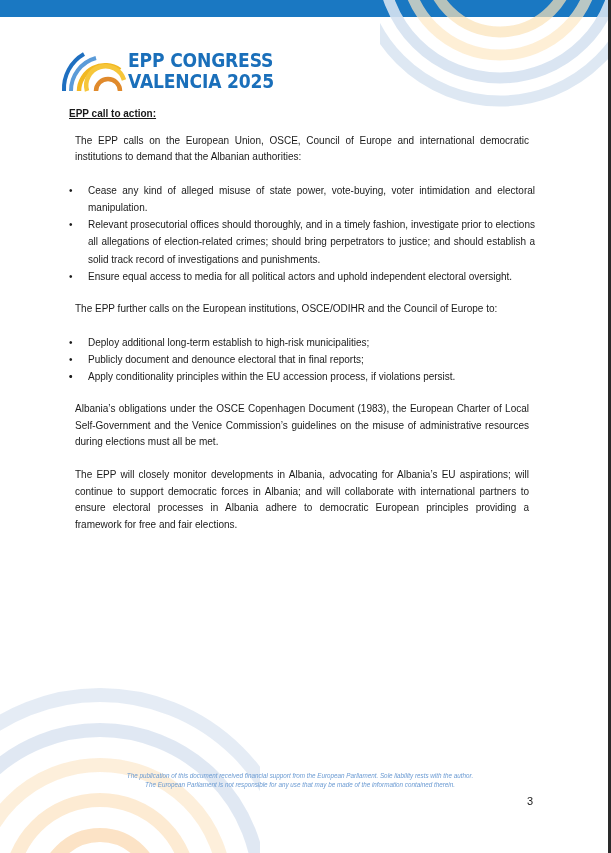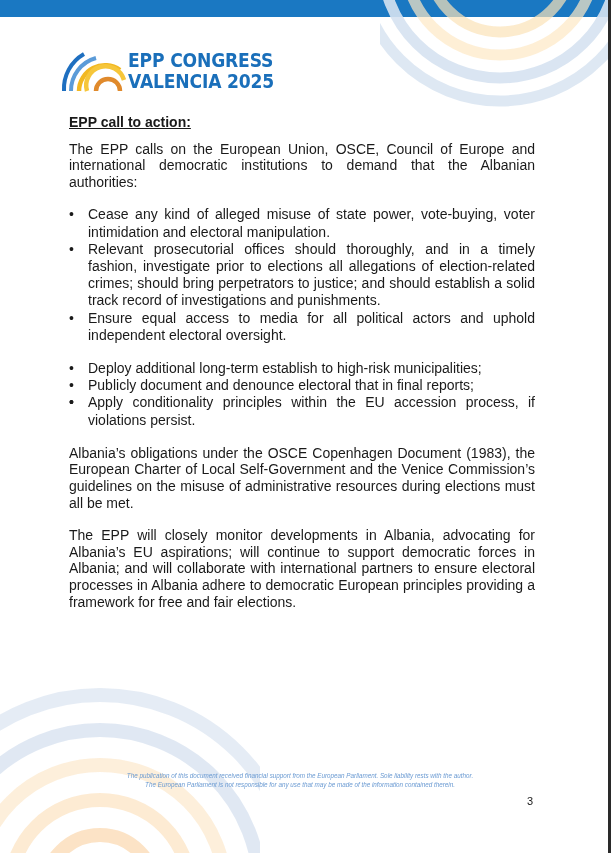--- a/index.html
+++ b/index.html
@@ -23,27 +23,27 @@
   .logo {
     position: absolute; left: 60px; top: 38px; display: flex; align-items: center; margin-top: 12px;
   }
   .logo-mark { width: 68px; height: 42px; }
   .logo-text {
     margin-left: 0px; color: #1a6fba; font-weight: bold;
     font-size: 19.5px; line-height: 21px; letter-spacing: -0.2px;
     font-family: "DejaVu Sans", sans-serif; transform: scaleX(0.88); transform-origin: left center;
   }
   .content {
-    position: absolute; left: 69px; top: 114px; width: 466px;
-    font-size: 14px; line-height: 16.6px;
+    position: absolute; left: 69px; top: 106px; width: 466px;
+    font-size: 10px; line-height: 16.6px;
   }
   .heading {
     font-weight: bold; text-decoration: underline; margin: 0 0 10px 0;
   }
-  p { margin: 0; text-align: justify; }
+  p { margin: 6px; text-align: justify; }
   .para { margin-bottom: 16px; }
   ul { list-style: none; margin: 0 0 16px 0; padding: 0; }
   ul li {
     position: relative; padding-left: 19px; text-align: justify;
     line-height: 17.2px; margin-bottom: 0px;
   }
   ul li .bullet {
     position: absolute; left: 0; top: 0; width: 10px; text-align: left;
   }
   .footer-note {
@@ -108,20 +108,21 @@
     <li>
       <span class="bullet">•</span>
       <span>Relevant prosecutorial offices should thoroughly, and in a timely fashion, investigate prior to elections all allegations of election-related crimes; should bring perpetrators to justice; and should establish a solid track record of investigations and punishments.</span>
     </li>
     <li>
       <span class="bullet">•</span>
       <span>Ensure equal access to media for all political actors and uphold independent electoral oversight.</span>
     </li>
   </ul>
 
+  <p class="para">The EPP further calls on the European institutions, OSCE/ODIHR and the Council of Europe to:</p>
 
   <ul>
     <li>
       <span class="bullet">•</span>
       <span>Deploy additional long-term establish to high-risk municipalities;</span>
     </li>
     <li>
       <span class="bullet">•</span>
       <span>Publicly document and denounce electoral that in final reports;</span>
     </li>

